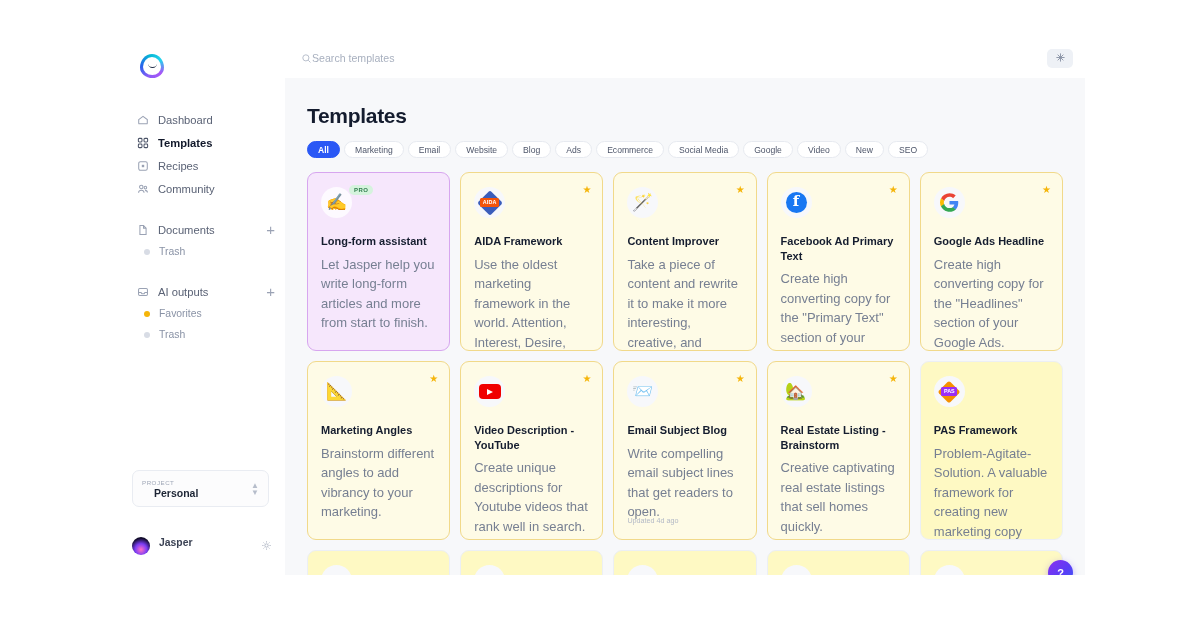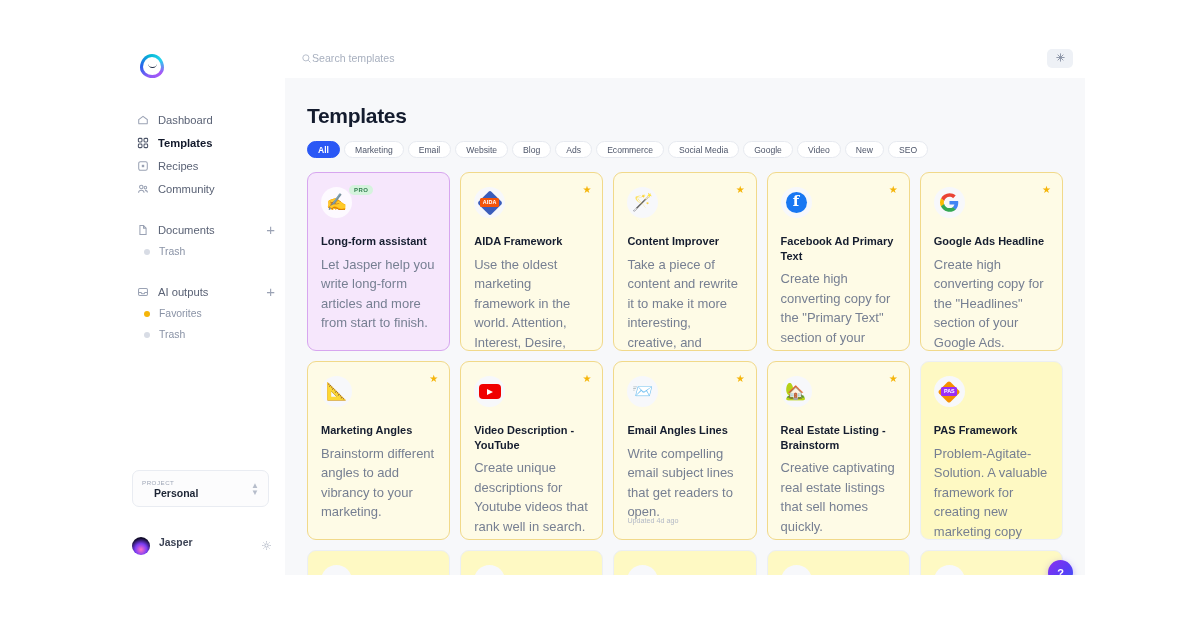--- a/index.html
+++ b/index.html
@@ -510,21 +510,21 @@
               <span class="g-yt">
                 <span class="tri"></span>
               </span>
             </div>
             <div class="card-title">Video Description - YouTube</div>
             <div class="card-desc">Create unique descriptions for Youtube videos that rank well in search.</div>
           </div>
           <div class="card">
             <div class="star">★</div>
             <div class="card-ico">📨</div>
-            <div class="card-title">Email Angles Lines</div>
+            <div class="card-title">Email Subject Blog</div>
             <div class="card-desc">Write compelling email subject lines that get readers to open.</div>
             <div class="card-meta">Updated 4d ago</div>
           </div>
           <div class="card">
             <div class="star">★</div>
             <div class="card-ico">🏡</div>
             <div class="card-title">Real Estate Listing - Brainstorm</div>
             <div class="card-desc">Creative captivating real estate listings that sell homes quickly.</div>
           </div>
           <div class="card plain">

